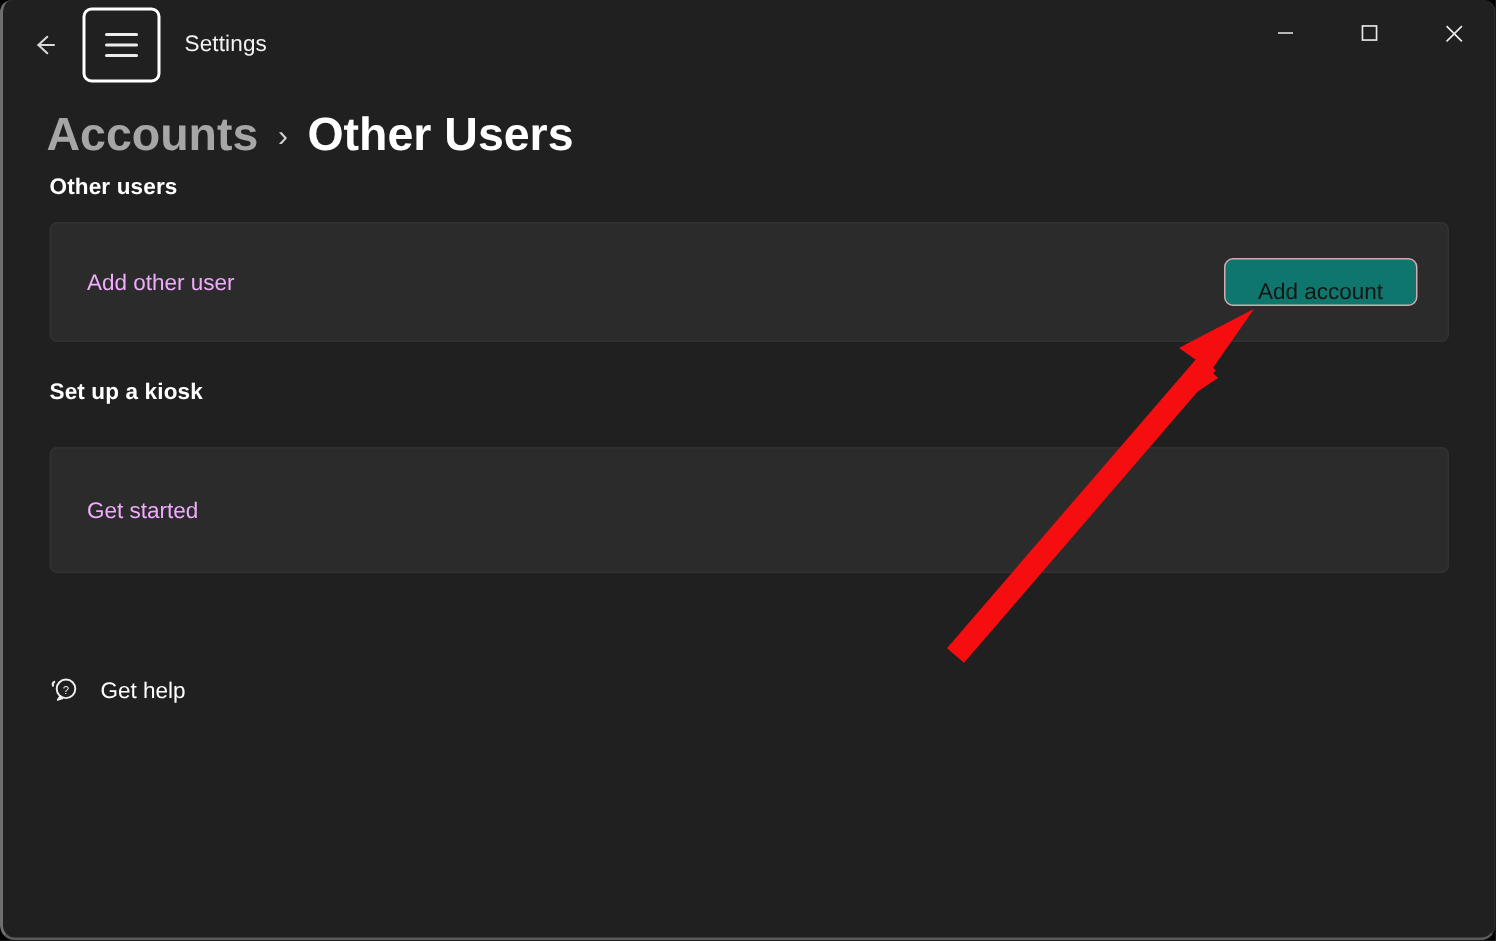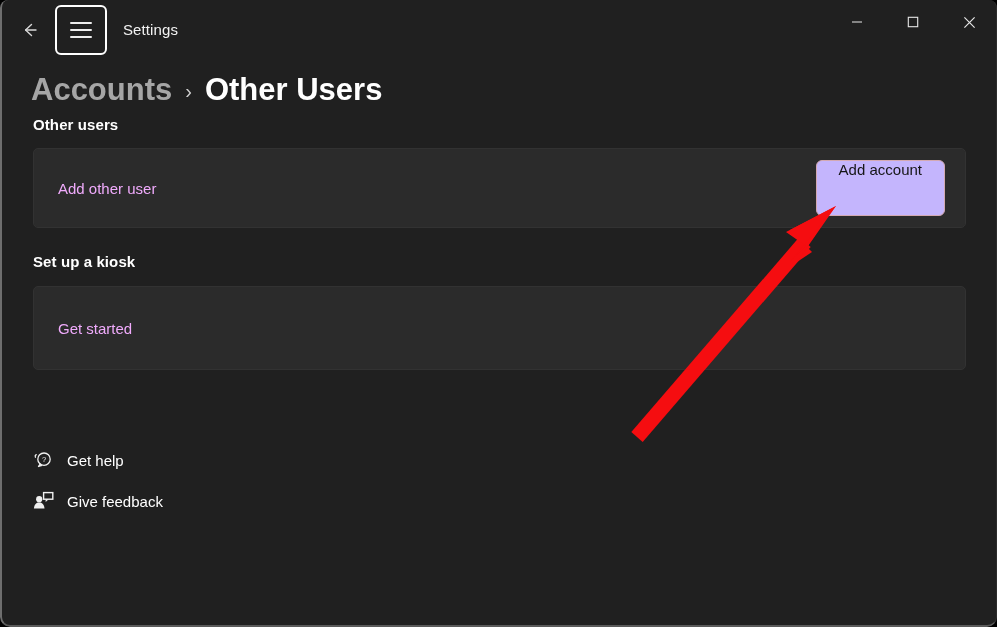--- a/index.html
+++ b/index.html
@@ -162,26 +162,26 @@
   .card-label {
     font-size: 15px;
     color: #f0abfc;
   }
 
   .accent-button {
     position: absolute;
     right: 20px;
     top: 50%;
     transform: translateY(-50%);
-    height: 56px;
+    height: 32px;
     padding: 0 22px;
     display: flex;
-    align-items: flex-start;
-    justify-content: center;
-    background: #c4b5fd;
+    align-items: flex-end;
+    justify-content: center;
+    background: #0f766e;
     border: 1px solid #d3a9b2;
     border-radius: 6px;
     color: #151515;
     font-size: 15px;
     box-sizing: border-box;
   }
 
   
   .footer-links {
     position: absolute;
@@ -281,50 +281,39 @@
 
     <div class="card" style="margin-top:15px; height:80px;">
       <span class="card-label">Add other user</span>
       <div class="accent-button">
         <span>Add account</span>
       </div>
     </div>
 
     <div class="section-heading" style="margin-top:25px;">Set up a kiosk</div>
 
-    <div class="card" style="margin-top:16px; height:84px;">
+    <div class="card" style="margin-top:28px; height:84px;">
       <span class="card-label">Get started</span>
     </div>
   </div>
 
   <div class="footer-links">
 
     <div class="footer-link">
       <span class="footer-icon">
         <svg width="22" height="22" viewBox="0 0 22 22">
           <path d="M4.2 5.6 Q2.6 6.6 3.4 8.2" fill="none" stroke="#f0f0f0" stroke-width="1.3" stroke-linecap="round"></path>
           <circle cx="12" cy="10.2" r="6.2" fill="none" stroke="#f0f0f0" stroke-width="1.3"></circle>
           <path d="M8.4 14.6 L6.4 17.6 L10.1 16.4" fill="#f0f0f0" stroke="#f0f0f0" stroke-width="1.1" stroke-linejoin="round"></path>
           <text x="12" y="13.4" font-family="Liberation Sans, sans-serif" font-size="7.6" fill="#f0f0f0" text-anchor="middle">?</text>
         </svg>
       </span>
       <span class="footer-label">Get help</span>
     </div>
 
-    <div class="footer-link" style="margin-top:5px;">
-      <span class="footer-icon">
-        <svg width="22" height="22" viewBox="0 0 22 22">
-          <circle cx="7.2" cy="9.2" r="3.1" fill="#f0f0f0"></circle>
-          <path d="M1.9 18.4 C2.3 14.4 4.4 12.6 7.2 12.6 C10 12.6 12.1 14.4 12.5 18.4 Z" fill="#f0f0f0"></path>
-          <rect x="11.6" y="2.6" width="9.2" height="6.6" fill="none" stroke="#f0f0f0" stroke-width="1.4"></rect>
-          <path d="M13.6 9.2 L13.6 12.1 L16.7 9.2 Z" fill="#f0f0f0"></path>
-        </svg>
-      </span>
-      <span class="footer-label">Give feedback</span>
-    </div>
   </div>
 
   <svg class="annotation" viewBox="0 0 997 627">
     <g>
       <path d="M637 437 L805 242" stroke="#f50d10" stroke-width="15" stroke-linecap="butt" fill="none"></path>
       <path d="M836 206 L797 262 L812 252 L812 252 L790 230 Z" fill="#f50d10"></path>
       <path d="M836 206 L786 232 L806 246 L790 262 Z" fill="#f50d10"></path>
     </g>
   </svg>
 

